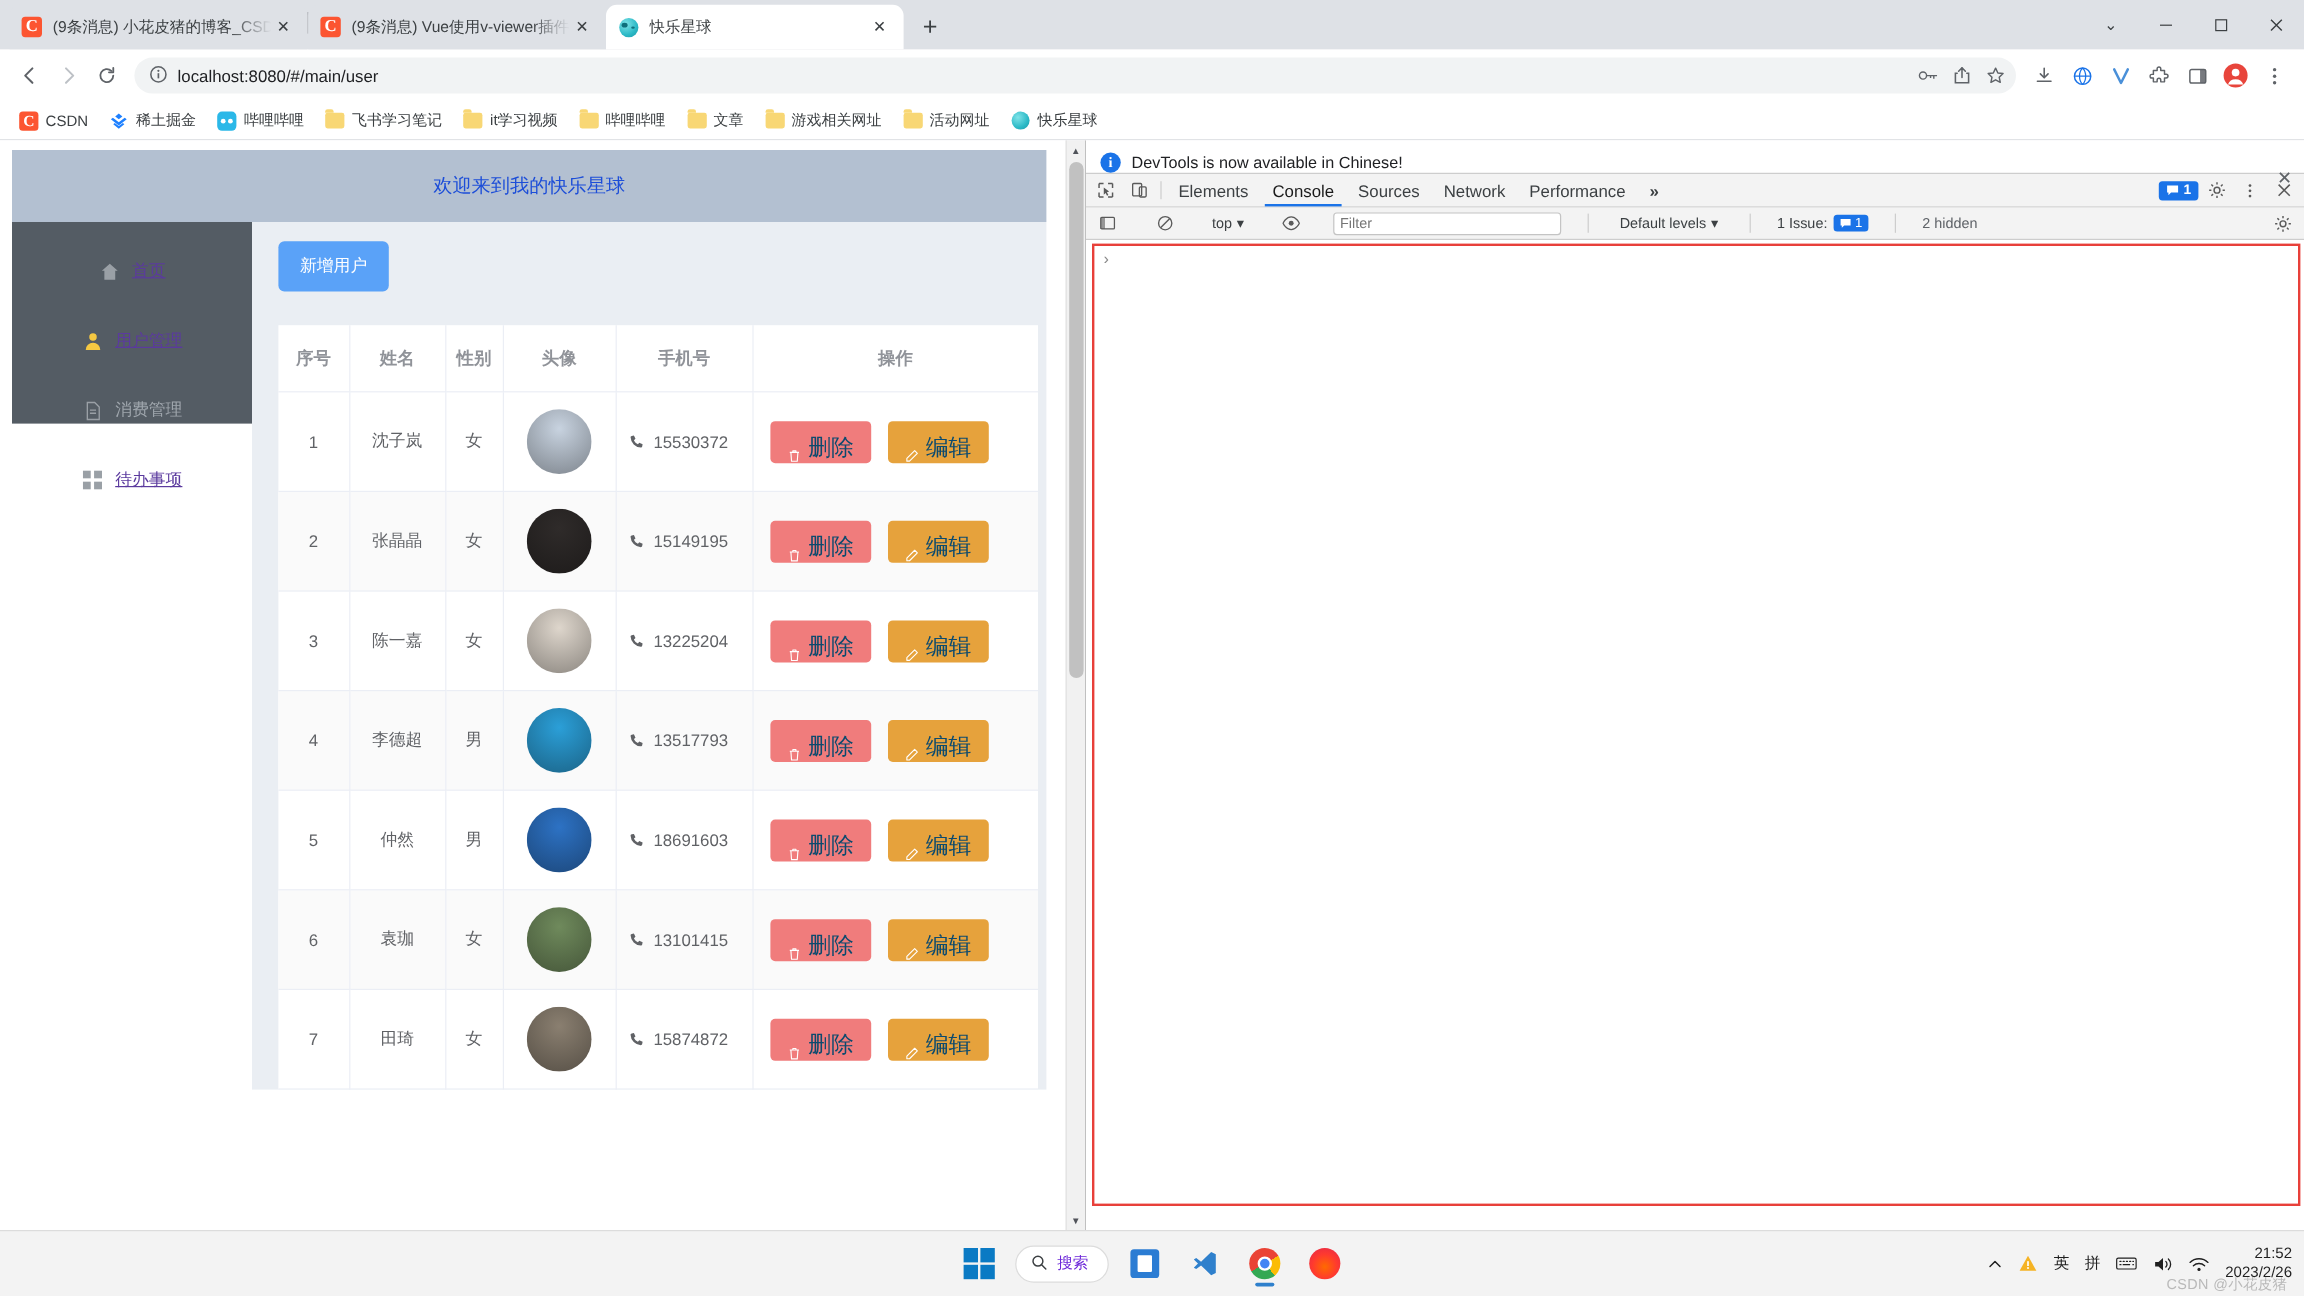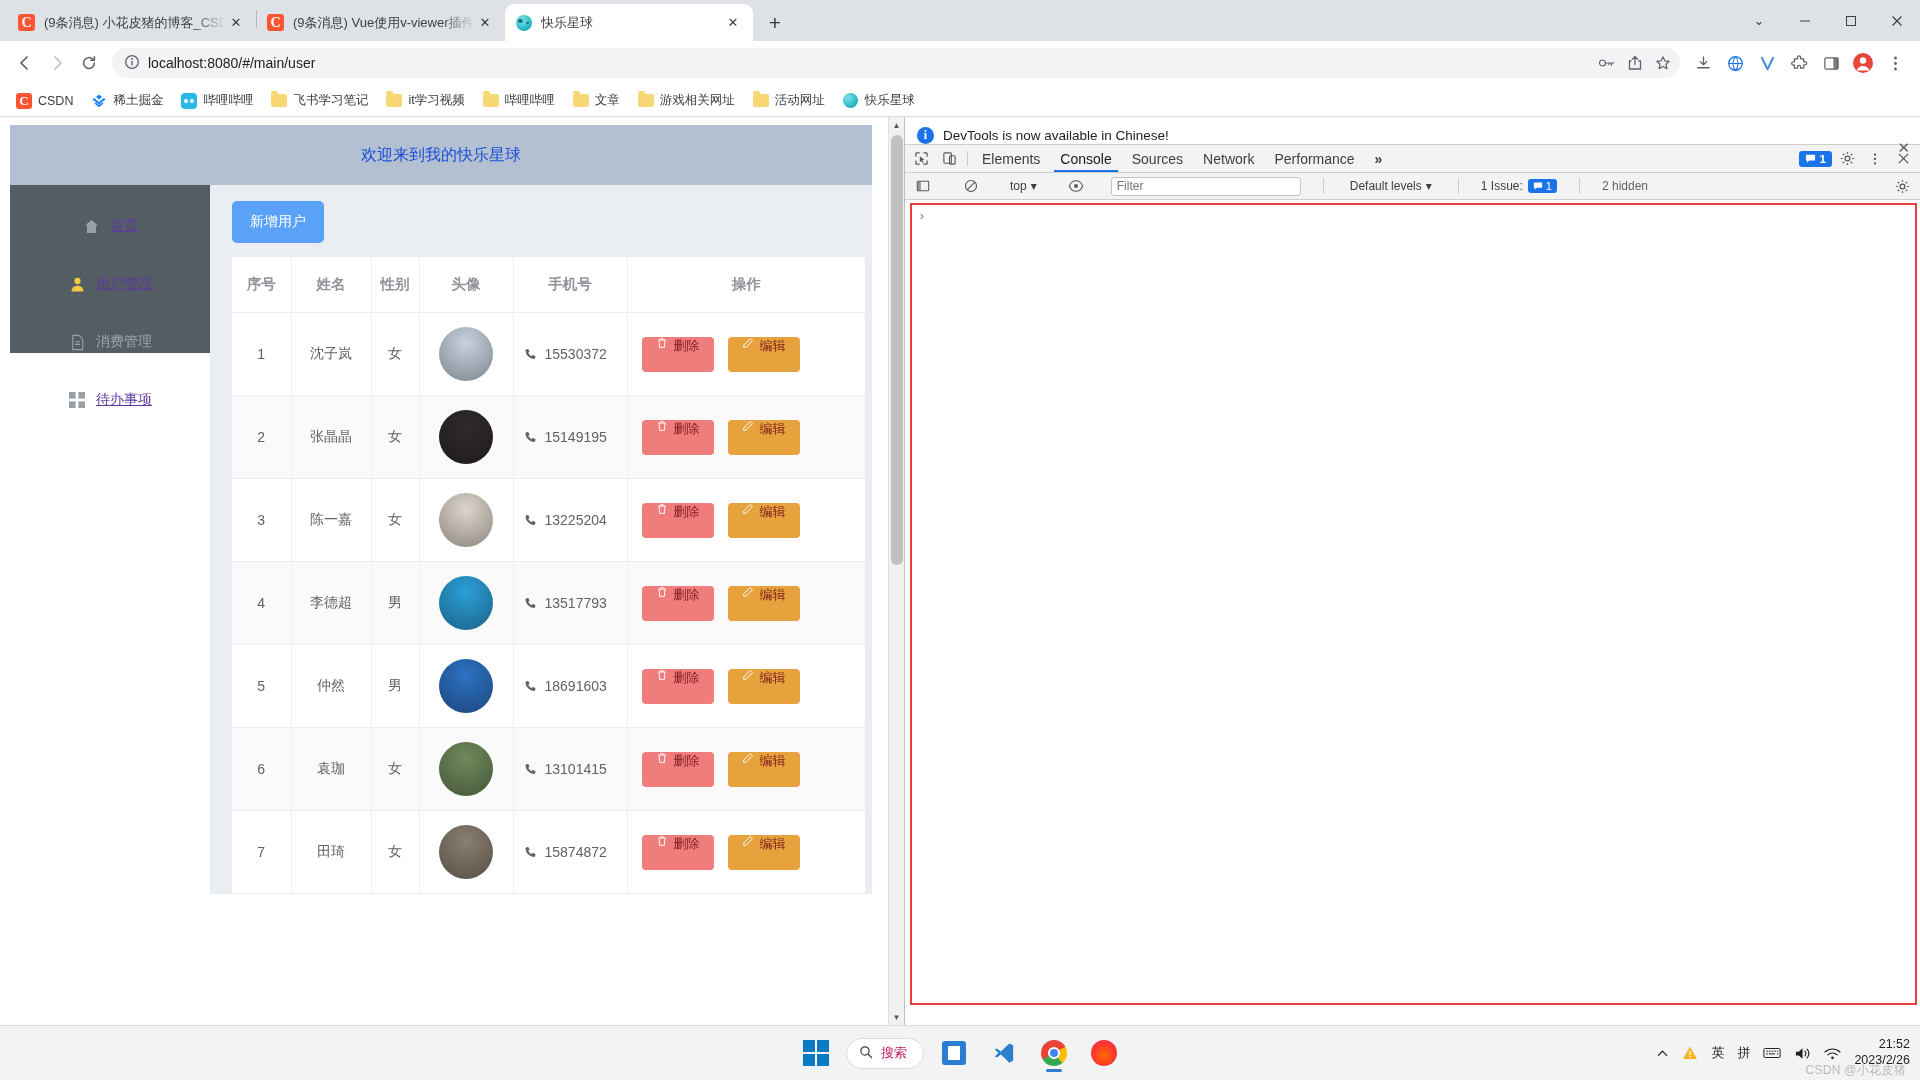--- a/index.html
+++ b/index.html
@@ -125,43 +125,43 @@
   .menu-label.muted { color: #9fa6ad; text-decoration: none; }
 
   .app-main { flex: 1 1 auto; background: #eaeef3; padding: 16px 0 0 22px; }
   .btn-add {
     background: #5aa2f8; color: #fff; border: none; border-radius: 5px;
     padding: 0 18px; height: 42px; font-size: 14px; cursor: pointer;
     font-family: inherit;
   }
 
   
-  .tbl { width: 633px; margin-top: 14px; background: #fff; border-collapse: collapse; font-size: 14px; table-layout: fixed; }
+  .tbl { width: 633px; margin-top: 28px; background: #fff; border-collapse: collapse; font-size: 14px; table-layout: fixed; }
   .tbl th {
     font-weight: 700; color: #909399; padding: 18px 0; border-bottom: 1px solid #ebeef5;
     border-right: 1px solid #ebeef5; text-align: center; font-size: 14.5px;
   }
   .tbl td {
     color: #606266; padding: 0; height: 83px; border-bottom: 1px solid #ebeef5;
     border-right: 1px solid #ebeef5; text-align: center; vertical-align: middle;
   }
   .tbl th:last-child, .tbl td:last-child { border-right: none; }
   .tbl tbody tr:nth-child(even) td { background: #fafafa; }
   .c-idx { width: 59px; } .c-name { width: 80px; } .c-sex { width: 48px; }
   .c-av { width: 94px; } .c-tel { width: 114px; } .c-op { width: 238px; }
   .avatar {
     width: 54px; height: 54px; border-radius: 50%; margin: 0 auto; display: block;
     background-size: cover; background-position: center; overflow: hidden;
   }
   .tel { display: flex; align-items: center; gap: 8px; padding-left: 10px; white-space: nowrap; }
   .tel svg { flex: 0 0 13px; }
   .ops { display: flex; gap: 14px; padding-left: 14px; }
   .op-btn {
-    border: none; border-radius: 4px; color: #7f1d1d; font-size: 13px; height: 35px;
-    padding: 0 14px; display: inline-flex; align-items: flex-start; gap: 6px;
+    border: none; border-radius: 4px; color: #0c4a6e; font-size: 19px; height: 35px;
+    padding: 0 14px; display: inline-flex; align-items: flex-end; gap: 6px;
     font-family: inherit; cursor: pointer; white-space: nowrap;
   }
   .op-del { background: #f07c7c; }
   .op-edit { background: #e6a23c; }
 
   
   .page-scrollbar {
     width: 16px; background: #f1f1f1; position: relative; border-left: 1px solid #e0e0e0; flex: 0 0 16px;
   }
   .psb-arrow { height: 16px; display: flex; align-items: center; justify-content: center; color: #50535a; font-size: 8px; }
@@ -220,21 +220,21 @@
   
   .taskbar {
     height: 55px; background: #f3f3f3; display: flex; align-items: center;
     position: relative; border-top: 1px solid #dcdcdc;
   }
   .tb-center { position: absolute; left: 50%; transform: translateX(-50%); display: flex; align-items: center; gap: 10px; }
   .win-logo { width: 26px; height: 26px; display: grid; grid-template-columns: 1fr 1fr; grid-template-rows: 1fr 1fr; gap: 2.5px; }
   .win-logo i { background: #0a7ac4; display: block; }
   .tb-search {
     display: flex; align-items: center; gap: 8px; background: #fff; border: 1px solid #dcdcdc;
-    border-radius: 16px; height: 31px; padding: 0 16px 0 12px; color: #be185d; font-size: 13px;
+    border-radius: 16px; height: 31px; padding: 0 16px 0 12px; color: #6d28d9; font-size: 13px;
   }
   .tb-app { width: 40px; height: 40px; display: flex; align-items: center; justify-content: center; position: relative; }
   .tb-app .dot { position: absolute; bottom: 1px; left: 50%; transform: translateX(-50%); width: 16px; height: 3px; border-radius: 2px; }
   .tray { position: absolute; right: 10px; display: flex; align-items: center; gap: 13px; color: #1f1f1f; }
   .tray-item { font-size: 13px; display: flex; align-items: center; }
   .tray-clock { font-size: 12.5px; line-height: 1.25; text-align: right; }
   .watermark {
     position: absolute; right: 14px; bottom: 1px; font-size: 12px; color: #b9b9b9;
     letter-spacing: .3px;
   }

